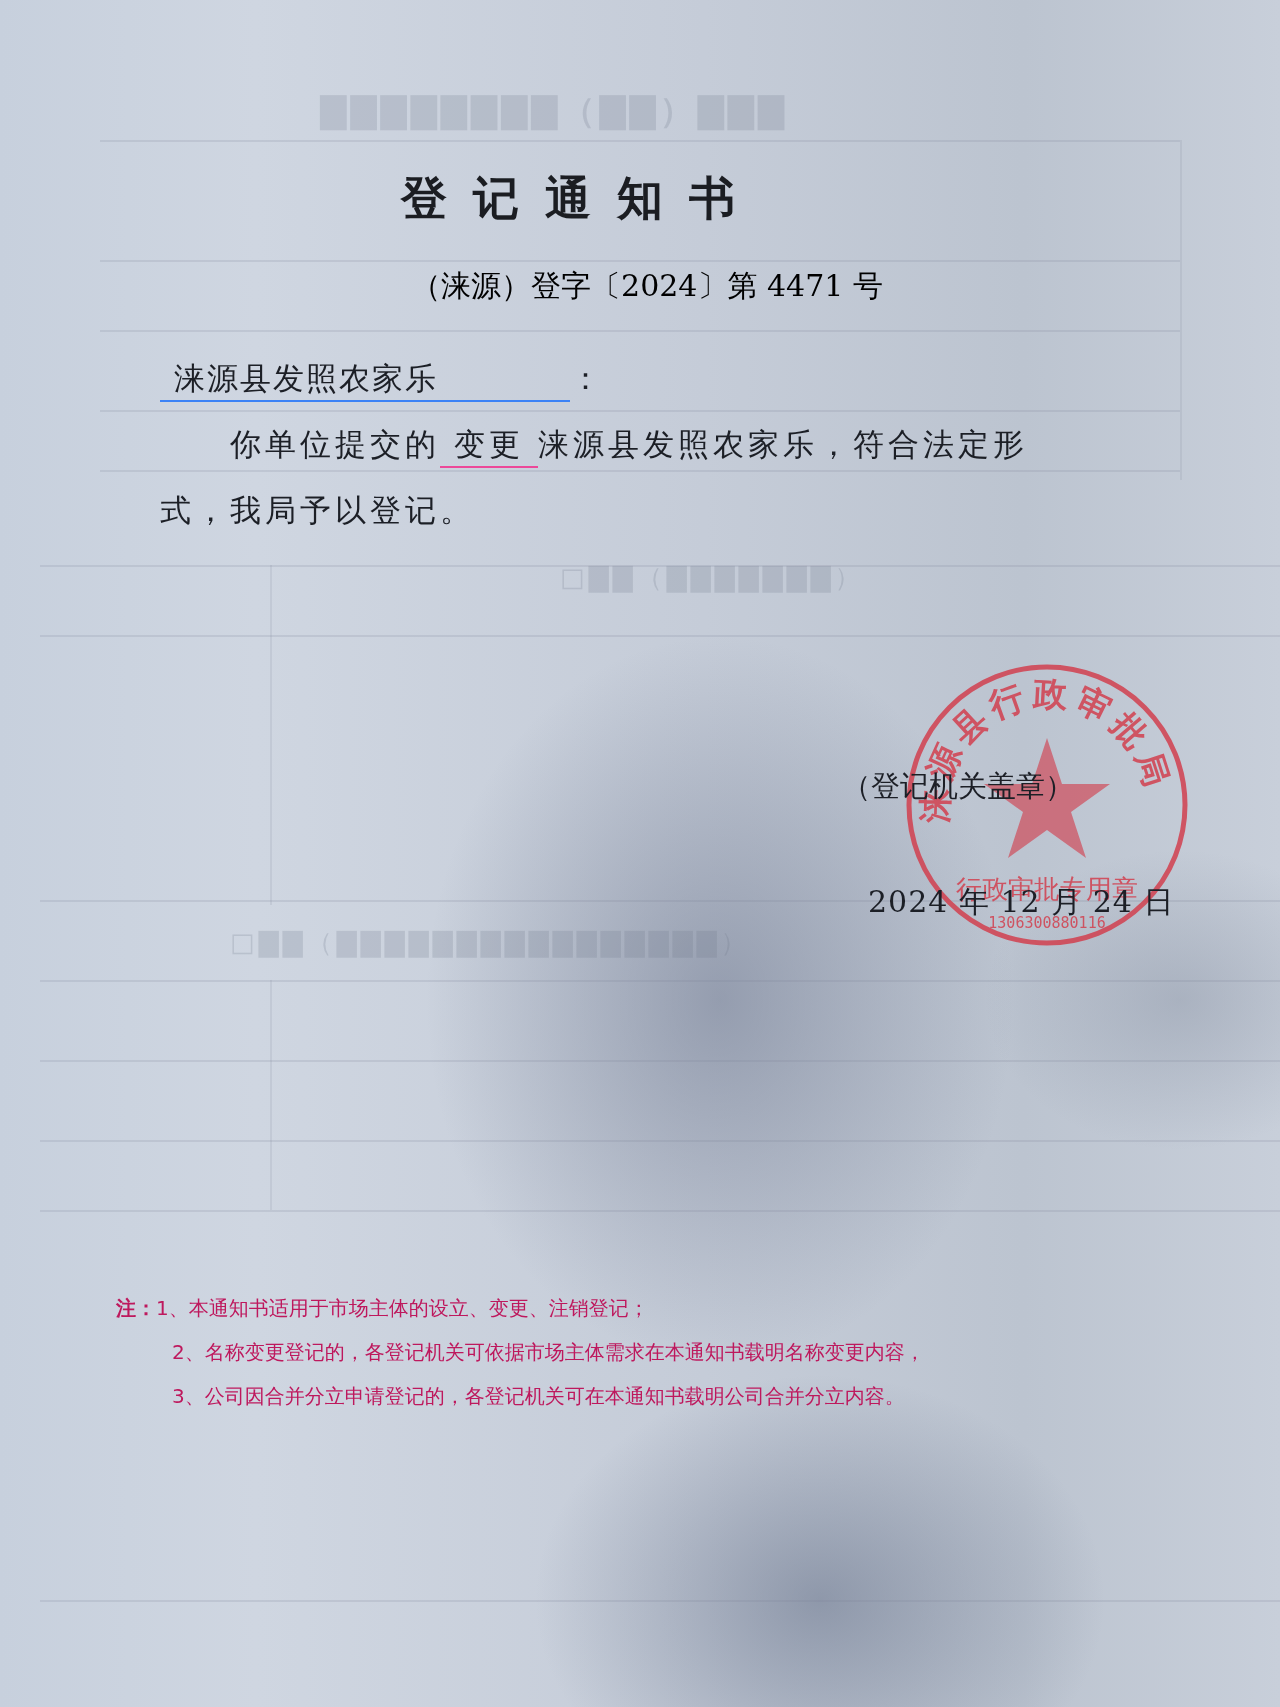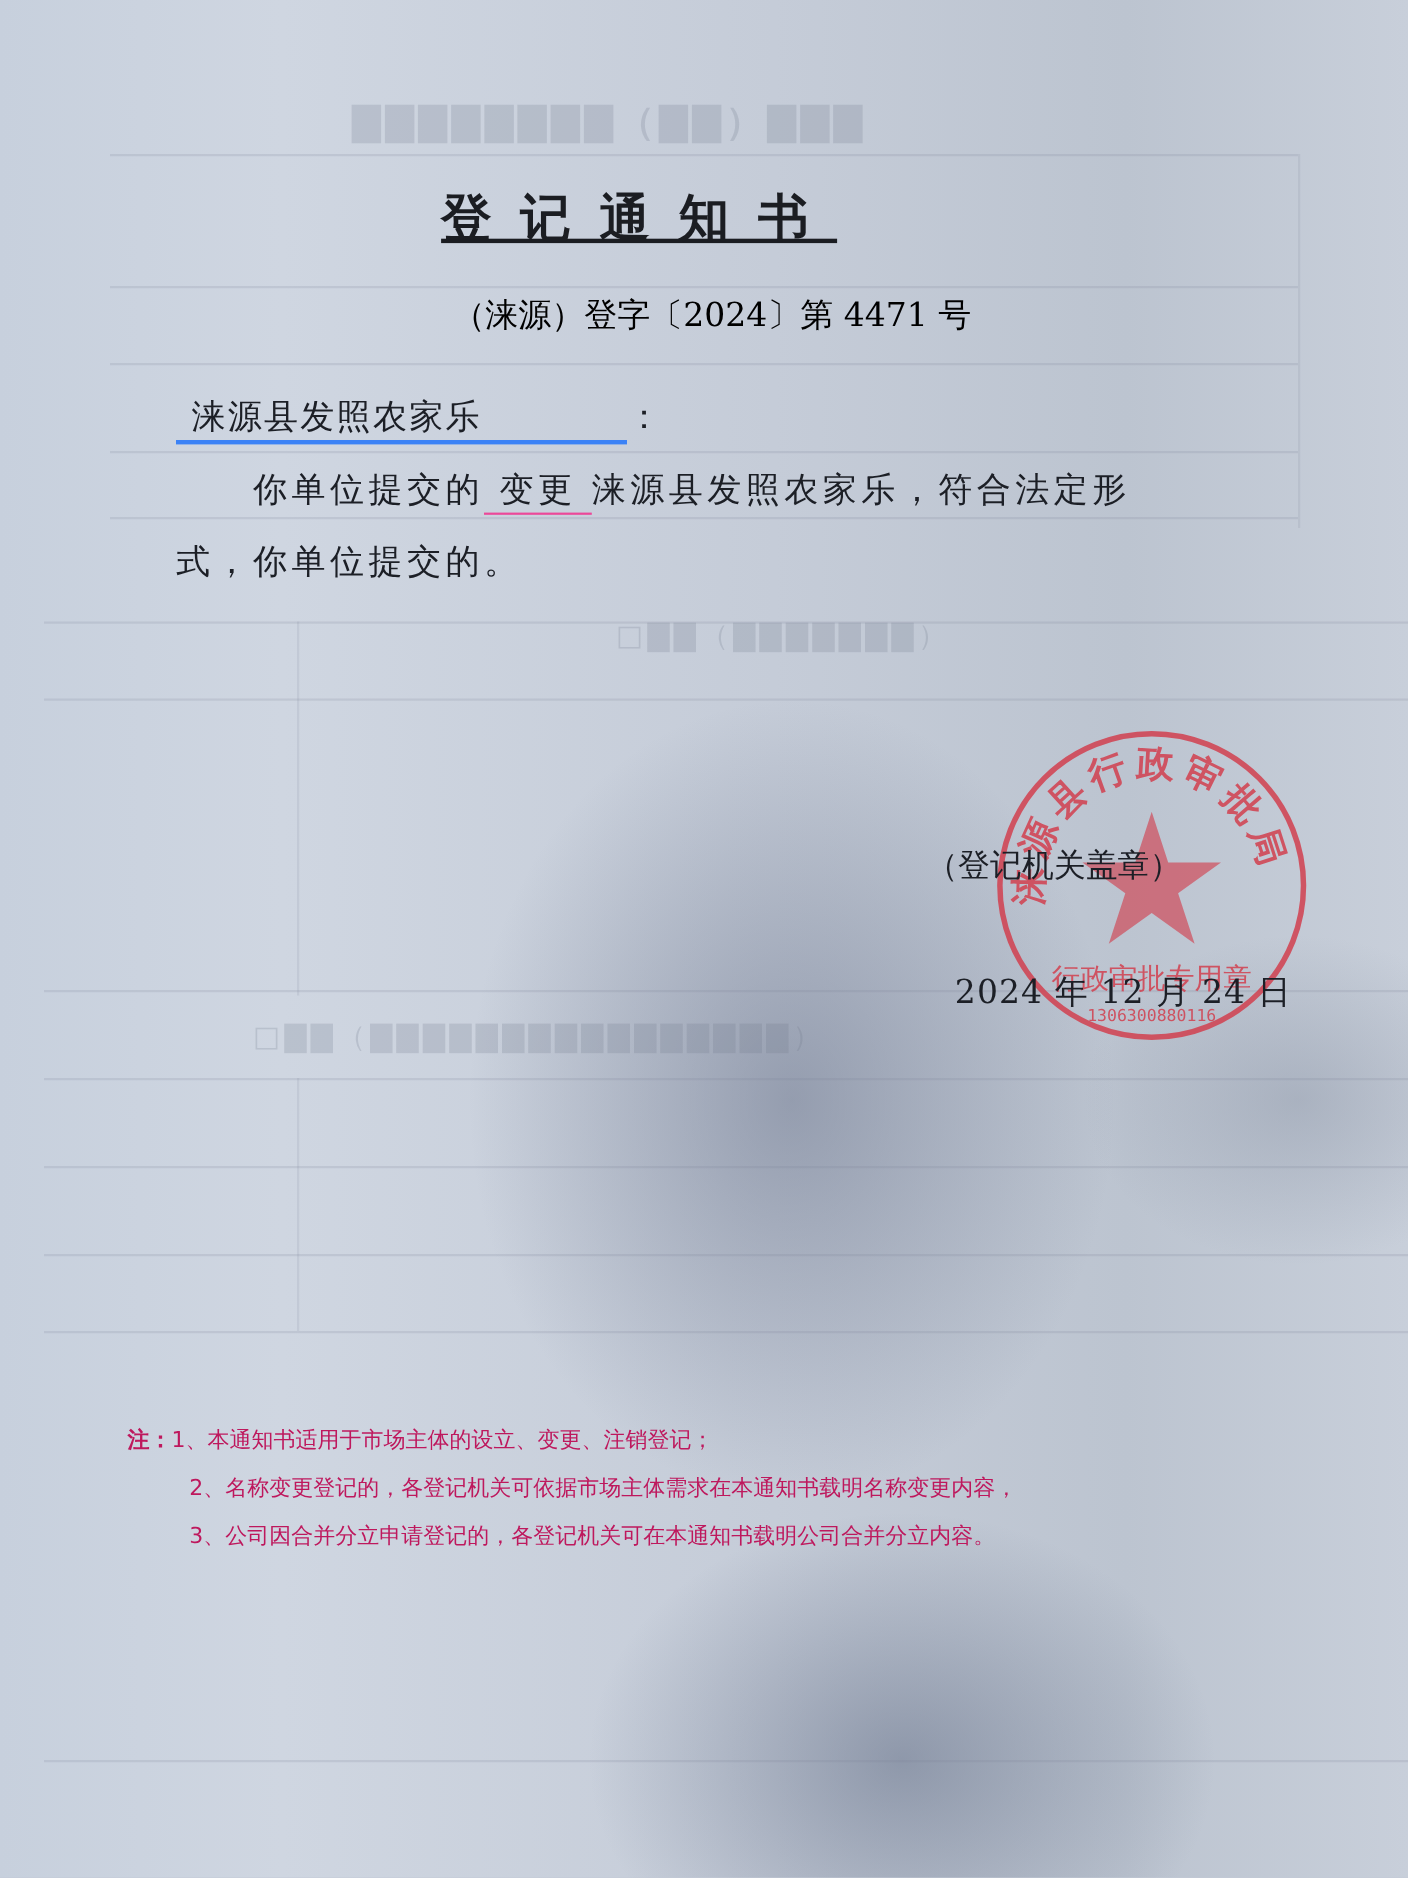--- a/index.html
+++ b/index.html
@@ -18,32 +18,32 @@
       linear-gradient(90deg, #c7d0dd 0%, #cfd6e1 20%, #c5ccd8 55%, #bcc4d0 80%, #c8cfda 100%);
   }
   
   .ghost-line { position: absolute; height: 2px; background: rgba(120,130,150,0.18); }
   .ghost-vline { position: absolute; width: 2px; background: rgba(120,130,150,0.14); }
   .ghost-text { position: absolute; color: rgba(110,118,135,0.22); font-family: "DejaVu Sans", sans-serif; letter-spacing: 4px; }
 
   .title {
     position: absolute; left: 0; width: 1162px; top: 168px;
     text-align: center; font-size: 46px; font-weight: bold; letter-spacing: 26px;
-    font-family: "DejaVu Sans", sans-serif; color: #1b1d22; text-decoration: underline;
+    font-family: "DejaVu Sans", sans-serif; color: #1b1d22;
   }
   .docno {
     position: absolute; left: 0; width: 1280px; top: 266px; padding-left: 14px; box-sizing: border-box;
     text-align: center; font-size: 30px; color: #000000;
   }
   .addressee {
     position: absolute; left: 160px; top: 358px; font-size: 31px; letter-spacing: 2px;
     font-family: "DejaVu Sans", sans-serif;
   }
   .addressee .uline {
-    display: inline-block; border-bottom: 4px solid #3b82f6; padding: 0 10px 0 14px; min-width: 386px;
+    display: inline-block; border-bottom: 2px solid #3b82f6; padding: 0 10px 0 14px; min-width: 386px;
   }
   .addressee .colon { display: inline-block; width: 30px; text-align: right; }
   .body-line1 {
     position: absolute; left: 230px; top: 424px; font-size: 31px; letter-spacing: 4px;
     font-family: "DejaVu Sans", sans-serif; white-space: nowrap;
   }
   .body-line1 .fill { display: inline-block; border-bottom: 2px solid #ec4899; padding: 0 14px; text-align: right; }
   .body-line2 {
     position: absolute; left: 160px; top: 490px; font-size: 31px; letter-spacing: 4px;
     font-family: "DejaVu Sans", sans-serif;
@@ -94,21 +94,21 @@
 <div class="title">登记通知书</div>
 <div class="docno">（涞源）登字〔2024〕第 4471 号</div>
 
 <div class="addressee">
   <span class="uline">涞源县发照农家乐</span><span class="colon">：</span>
 </div>
 
 <div class="body-line1">
   <span>你单位提交的</span><span class="fill">变更</span><span>涞源县发照农家乐，符合法定形</span>
 </div>
-<div class="body-line2">式，你单位提交的。</div>
+<div class="body-line2">式，我局予以登记。</div>
 
 <svg class="seal" viewBox="0 0 290 290">
   <defs>
     <path id="sealArc" d="M 48 170 A 100 100 0 1 1 242 170"></path>
   </defs>
   <circle cx="145" cy="145" r="138" fill="none" stroke="#d2404f" stroke-width="5"></circle>
   <text font-family="DejaVu Sans, sans-serif" font-size="34" fill="#d2404f" font-weight="bold" letter-spacing="6">
     <textPath href="#sealArc" startOffset="2%">涞源县行政审批局</textPath>
   </text>
   <polygon points="145,78 160,124 208,124 169,152 184,198 145,170 106,198 121,152 82,124 130,124" fill="#d2404f" opacity="0.75"></polygon>

